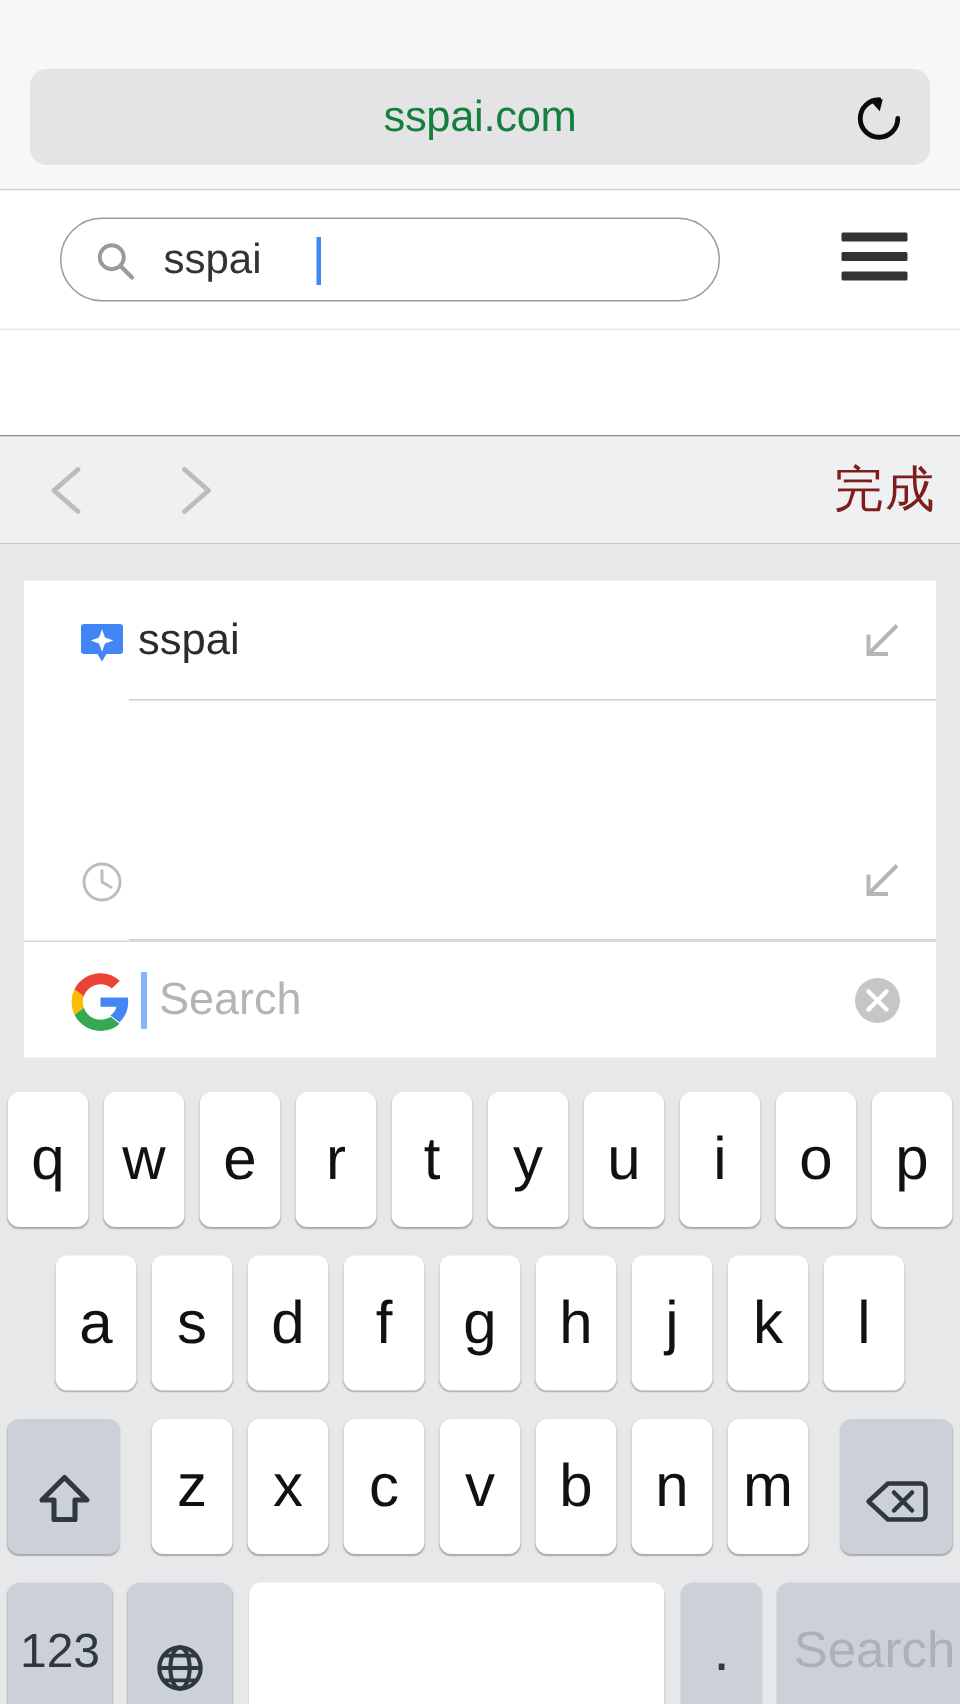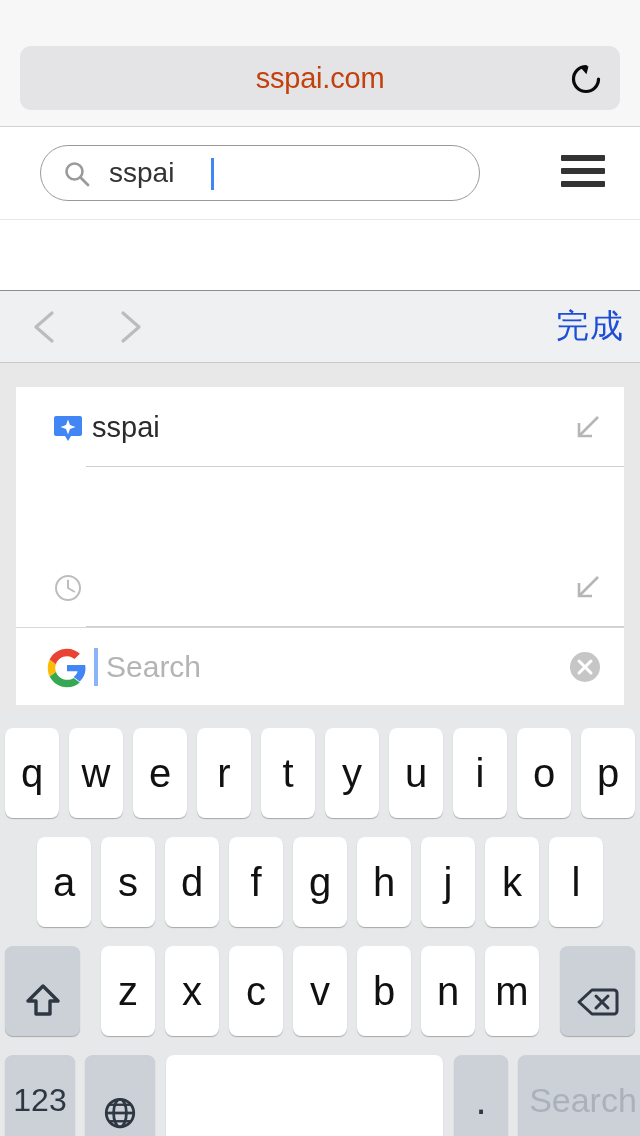--- a/index.html
+++ b/index.html
@@ -38,21 +38,21 @@
     border-radius: 11px;
     box-sizing: border-box;
   }
   .url-text {
     position: absolute;
     left: 0; right: 0; top: 0;
     height: 64px;
     line-height: 64px;
     text-align: center;
     font-size: 29px;
-    color: #c2410c;
+    color: #15803d;
     letter-spacing: -0.2px;
   }
   .reload-btn {
     position: absolute;
     right: 14px; top: 13px;
     width: 40px; height: 40px;
     cursor: pointer;
   }
 
   
@@ -134,21 +134,21 @@
     cursor: pointer;
   }
   .nav-prev { left: 22px; }
   .nav-next { left: 105px; }
   .done-btn {
     position: absolute;
     right: 16px; top: 0;
     height: 70px;
     line-height: 70px;
     font-size: 33px;
-    color: #1d4ed8;
+    color: #7f1d1d;
     cursor: pointer;
     letter-spacing: 1px;
     margin-left: 28px;
   }
 
   
   .suggest-area {
     position: absolute;
     left: 0; top: 363px;
     width: 640px; height: 347px;

